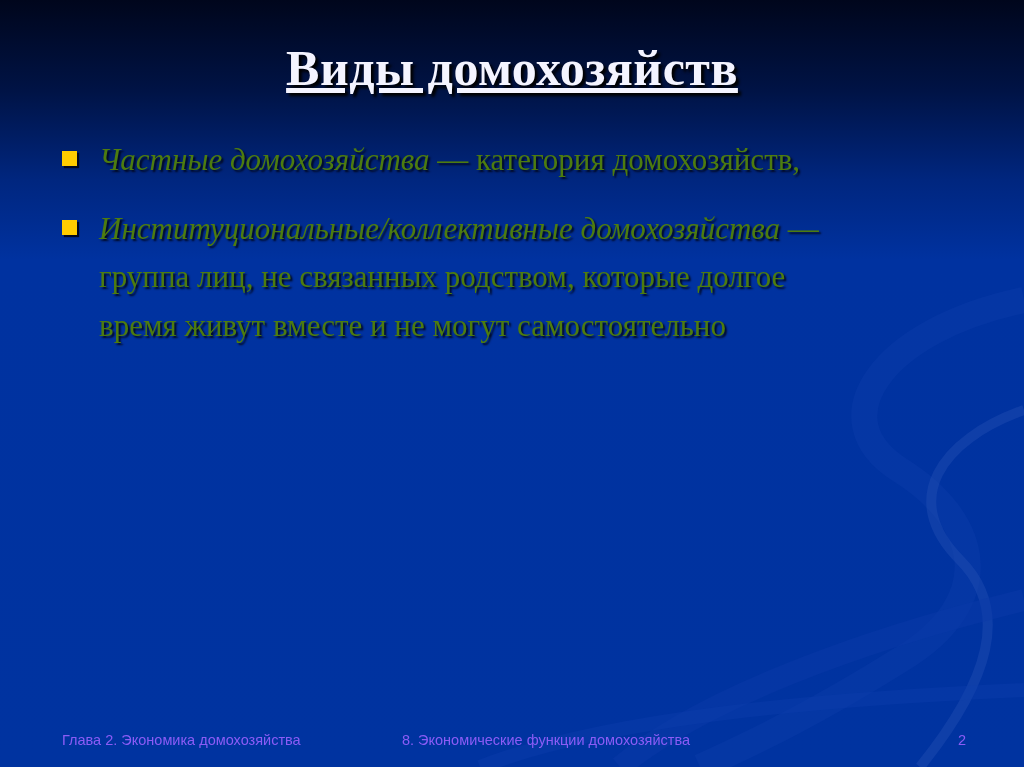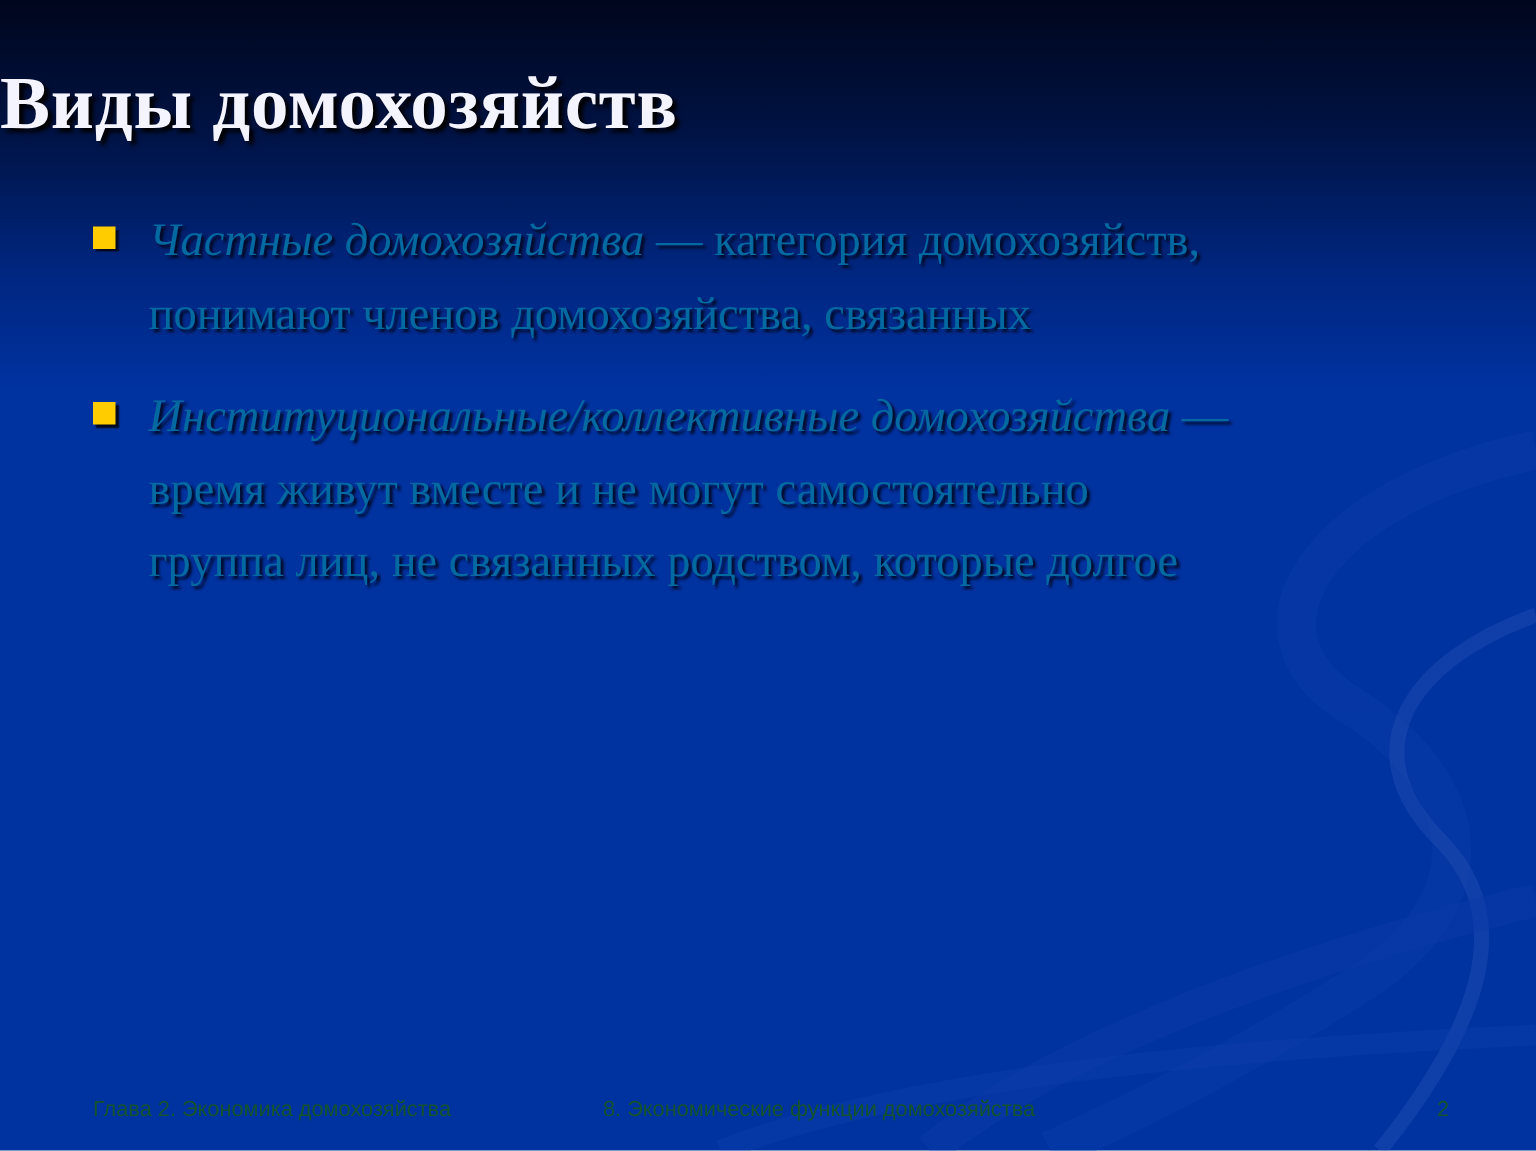--- a/index.html
+++ b/index.html
@@ -19,41 +19,42 @@
       position: absolute;
       left: 0; top: 0;
       width: 1024px; height: 767px;
       pointer-events: none;
     }
     .title {
       position: absolute;
       left: 0;
       top: 38px;
       width: 1024px;
-      text-align: left;
+      text-align: center;
       font-size: 50px;
       font-weight: bold;
       letter-spacing: 0.5px;
       color: #f4f4ff;
       text-shadow: 3px 3px 3px #000000;
       line-height: 60px;
+      text-decoration: underline;
     }
     .bullets {
       position: absolute;
       left: 62px;
       top: 136px;
       width: 900px;
     }
     .item {
       position: relative;
       padding-left: 37px;
       font-size: 31px;
       line-height: 48.5px;
       text-shadow: 2px 2px 2px #000820;
-      color: #0369a1;
+      color: #4d7c0f;
     }
     .item + .item {
       margin-top: 20px;
     }
     .bullet {
       position: absolute;
       left: 0;
       top: 15px;
       width: 15px;
       height: 15px;
@@ -66,21 +67,21 @@
     .ya {
       font-family: "Liberation Sans", "DejaVu Sans", sans-serif;
       font-weight: bold;
       font-size: 25px;
     }
     .footer {
       position: absolute;
       top: 731px;
       font-family: "Liberation Sans", "DejaVu Sans", sans-serif;
       font-size: 14.5px;
-      color: #14532d;
+      color: #8b5cf6;
       line-height: 18px;
     }
     .footer-left { left: 62px; }
     .footer-center { left: 402px; }
     .footer-right { left: 950px; text-align: right; width: 16px; }
   </style>
 </head>
 <body>
 
 <svg class="swirls" viewBox="0 0 1024 767" xmlns="http://www.w3.org/2000/svg">
@@ -89,25 +90,24 @@
   <path d="M620 767 C 700 700, 860 640, 1024 600" fill="none" stroke="#0a3aa8" stroke-width="22" opacity="0.45"></path>
   <path d="M480 767 C 600 720, 800 700, 1024 690" fill="none" stroke="#0f40b0" stroke-width="14" opacity="0.35"></path>
 </svg>
 
 <div class="title">Виды домохозяйств</div>
 
 <div class="bullets">
   <div class="item">
     <span class="bullet"></span>
     <div><span class="term">Частные домохозяйства</span><span> — категория  домохозяйств,</span></div>
-    <div>понимают членов домохозяйства, связанных</div>
   </div>
   <div class="item">
     <span class="bullet"></span>
     <div><span class="term">Институциональные/коллективные домохозяйства</span><span> —</span></div>
+    <div>группа лиц, не связанных родством, которые долгое</div>
     <div>время живут вместе и не могут самостоятельно</div>
-    <div>группа лиц, не связанных родством, которые долгое</div>
   </div>
 </div>
 
 <div class="footer footer-left">Глава 2. Экономика домохозяйства</div>
 <div class="footer footer-center">8. Экономические функции домохозяйства</div>
 <div class="footer footer-right">2</div>
 
 </body></html>

